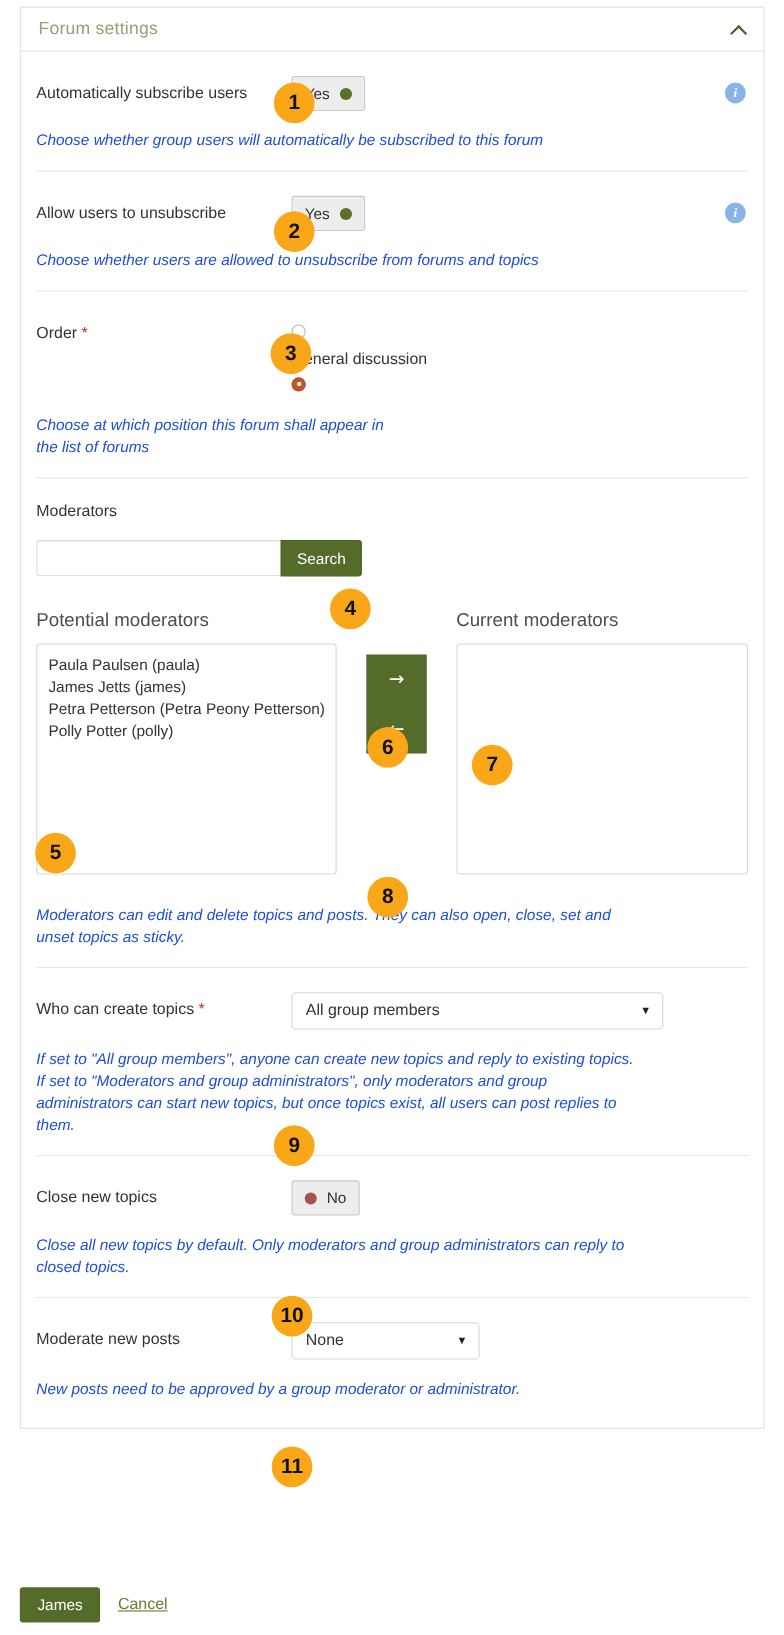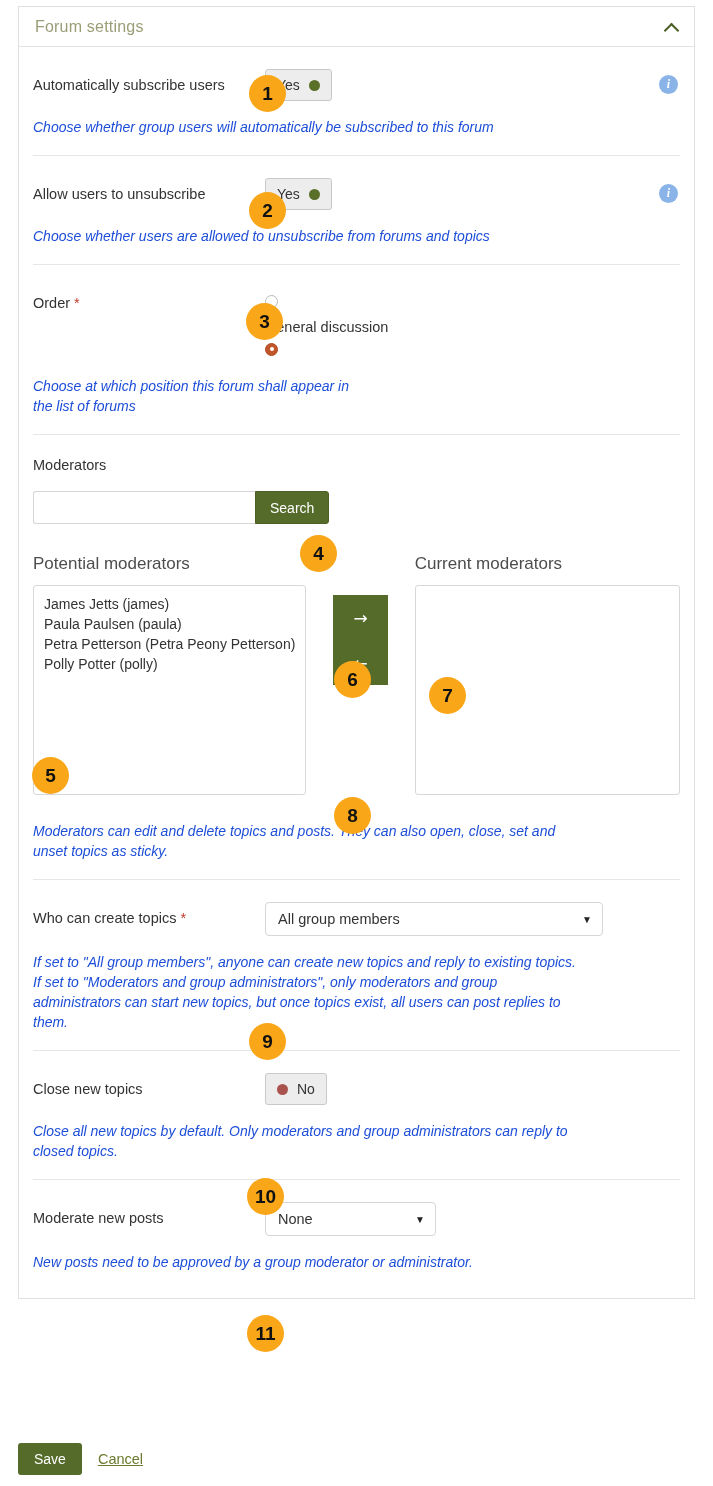--- a/index.html
+++ b/index.html
@@ -365,22 +365,22 @@
     <div class="section-label">Moderators</div>
     <div class="search-wrap">
       <input class="search-input" type="text" value="" placeholder="" style="">
       <button class="btn-green search-btn">Search</button>
     </div>
 
     <div class="dual">
       <div class="dual-col">
         <div class="dual-heading">Potential moderators</div>
         <div class="listbox">
+          <div class="list-option">Paula Paulsen (paula)</div>
           <div class="list-option">James Jetts (james)</div>
-          <div class="list-option">Paula Paulsen (paula)</div>
           <div class="list-option">Petra Petterson (Petra Peony Petterson)</div>
           <div class="list-option">Polly Potter (polly)</div>
         </div>
       </div>
 
       <div class="arrow-col">
         <div class="arrow-stack">
           <button class="arrow-btn">→</button>
           <button class="arrow-btn">←</button>
         </div>
@@ -430,21 +430,21 @@
           <span class="caret">▼</span>
         </div>
       </div>
     </div>
     <div class="help-text" style="padding-bottom:26px;">New posts need to be approved by a group moderator or administrator.</div>
 
   </div>
 </div>
 
 <div class="footer">
-  <button class="save-btn">Save</button>
+  <button class="save-btn">James</button>
   <a class="cancel-link">Cancel</a>
 </div>
 
 <div class="badge" style="left:249px;  top:75px;">1</div>
 <div class="badge" style="left:249px;  top:192px;">2</div>
 <div class="badge" style="left:246px;  top:303px;">3</div>
 <div class="badge" style="left:300px;  top:535px;">4</div>
 <div class="badge" style="left:32px;   top:757px;">5</div>
 <div class="badge" style="left:334px;  top:661px;">6</div>
 <div class="badge" style="left:429px;  top:677px;">7</div>

